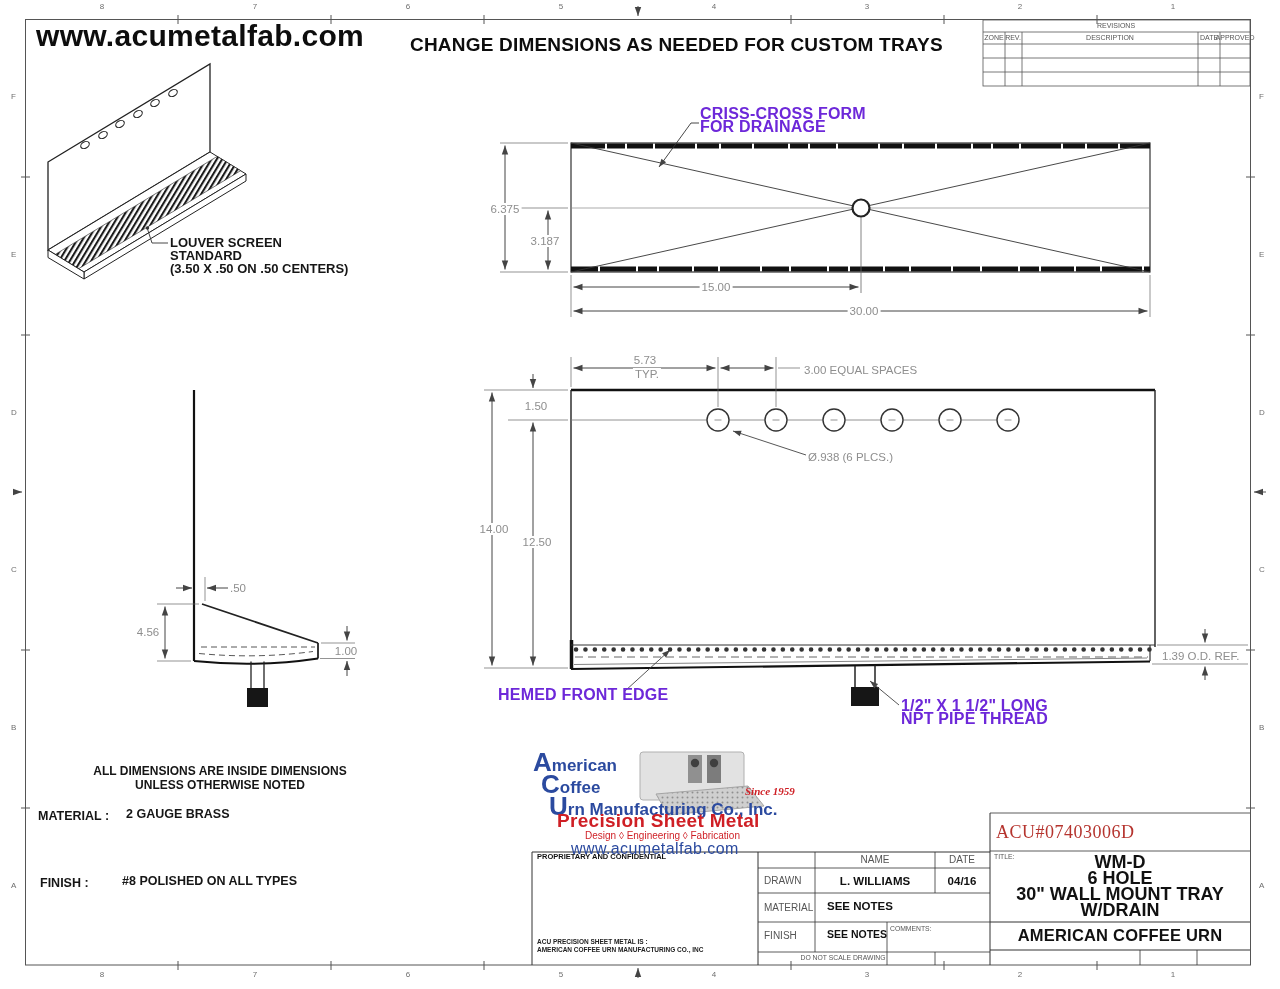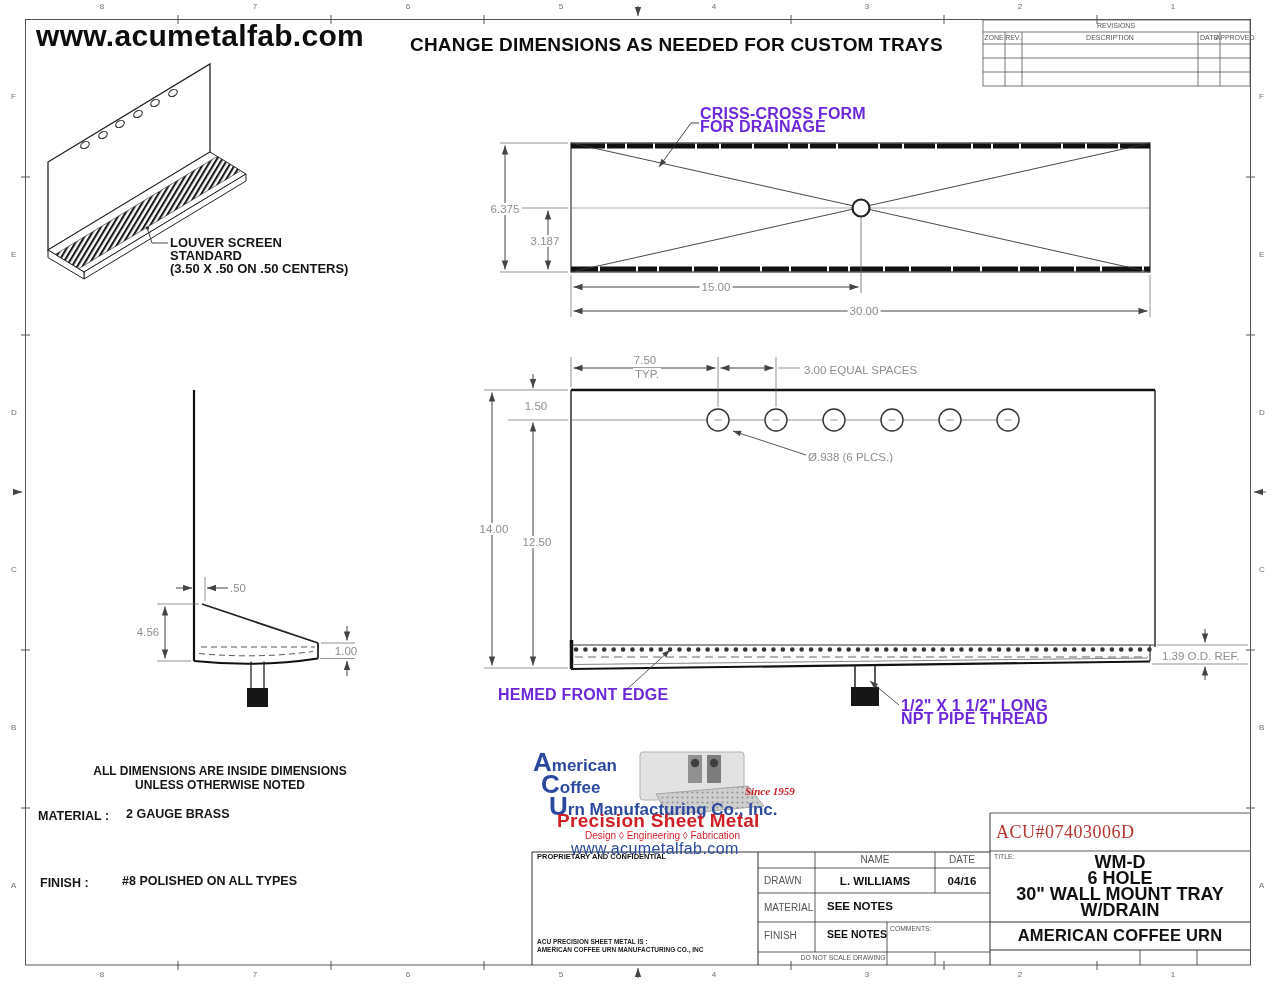--- a/index.html
+++ b/index.html
@@ -302,21 +302,21 @@
 <div class="t lbl-sm" style="left:170px;top:249px">STANDARD</div>
 <div class="t lbl-sm" style="left:170px;top:262px">(3.50 X .50 ON .50 CENTERS)</div>
 
 <div class="t lbl" style="left:700px;top:106px">CRISS-CROSS FORM</div>
 <div class="t lbl" style="left:700px;top:119px">FOR DRAINAGE</div>
 <div class="t dim c" style="left:505px;top:209px">6.375</div>
 <div class="t dim c" style="left:545px;top:241px">3.187</div>
 <div class="t dim c" style="left:716px;top:287px">15.00</div>
 <div class="t dim c" style="left:864px;top:311px">30.00</div>
 
-<div class="t dim c" style="left:645px;top:360px">7.50</div>
+<div class="t dim c" style="left:645px;top:360px">5.73</div>
 <div class="t dim c" style="left:647px;top:374px">TYP.</div>
 <div class="t dim" style="left:802px;top:364px">3.00 EQUAL SPACES</div>
 <div class="t dim c" style="left:536px;top:406px">1.50</div>
 <div class="t dim c" style="left:494px;top:529px">14.00</div>
 <div class="t dim c" style="left:537px;top:542px">12.50</div>
 <div class="t dim" style="left:806px;top:451px">Ø.938 (6 PLCS.)</div>
 <div class="t dim" style="left:1160px;top:650px">1.39 O.D. REF.</div>
 <div class="t lbl" style="left:498px;top:687px">HEMED FRONT EDGE</div>
 <div class="t lbl" style="left:901px;top:698px">1/2" X 1 1/2" LONG</div>
 <div class="t lbl" style="left:901px;top:711px">NPT PIPE THREAD</div>

